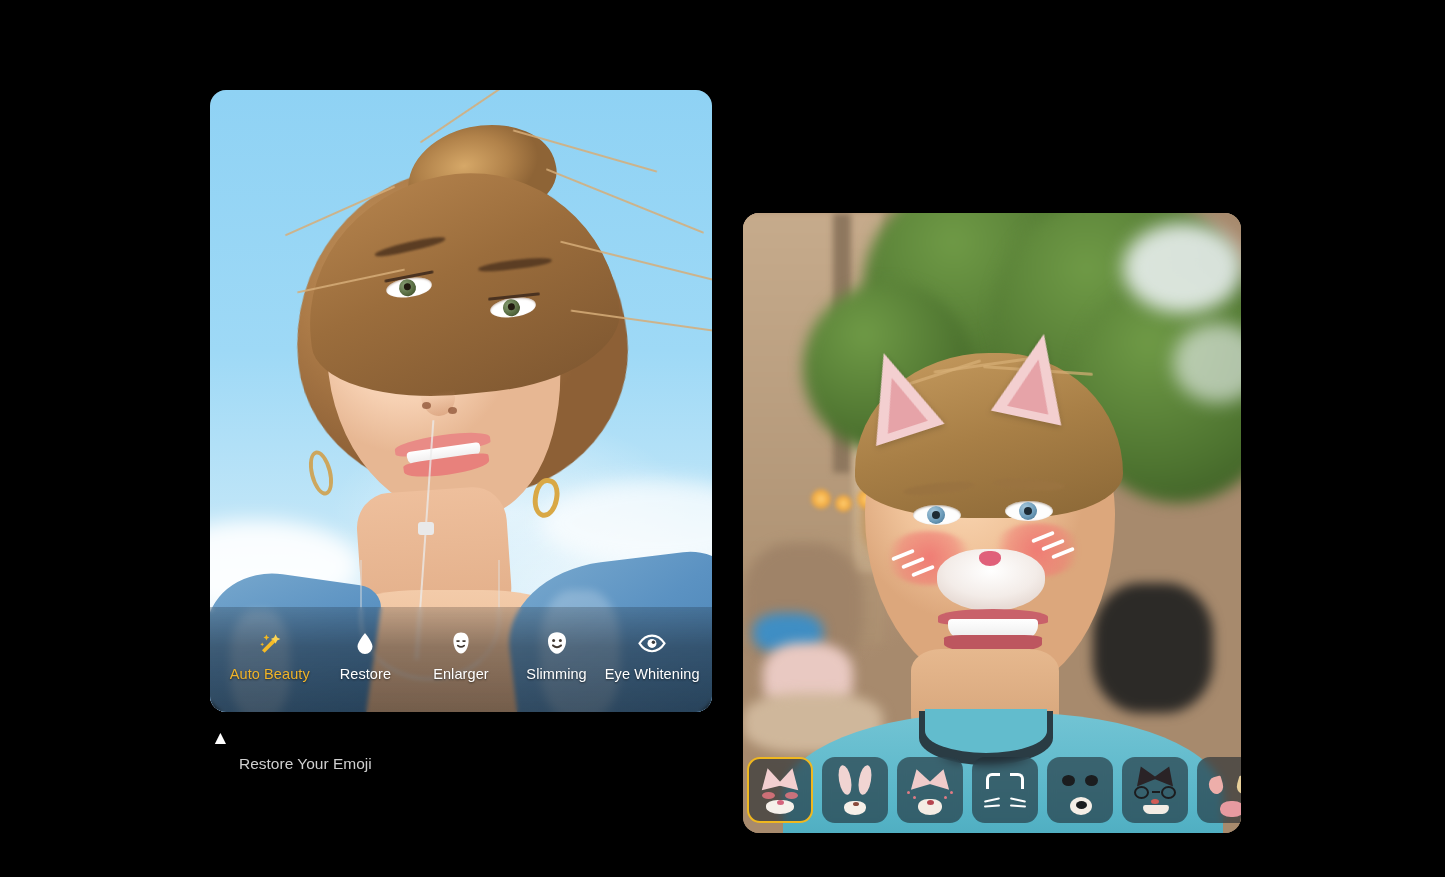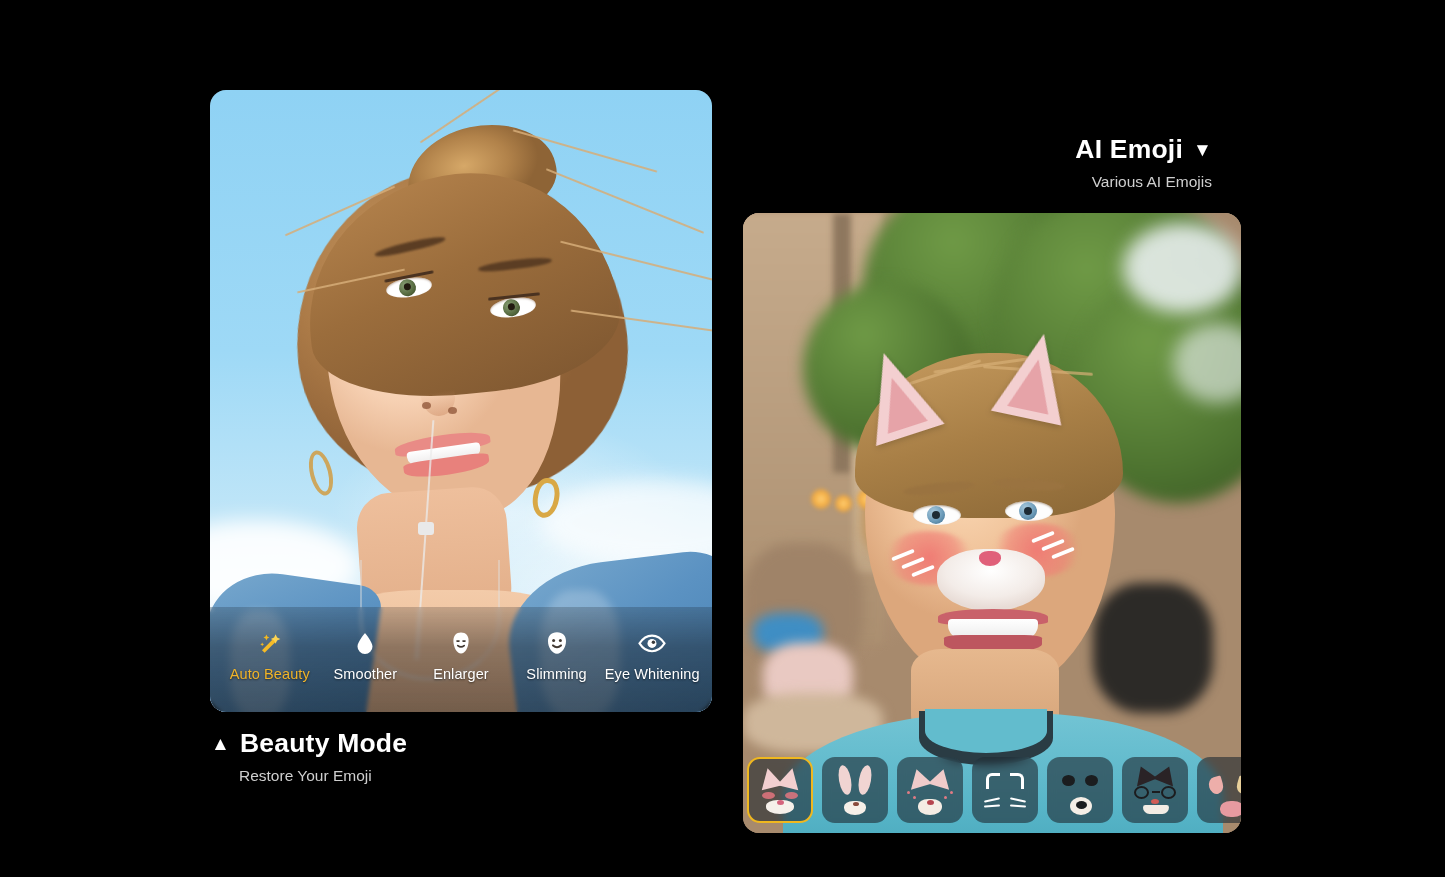--- a/index.html
+++ b/index.html
@@ -397,21 +397,21 @@
         </span>
         <span class="lbl">Auto Beauty</span>
       </div>
 
       <div class="bi">
         <span class="glyph">
           <svg width="26" height="26" viewBox="0 0 26 26">
             <path d="M13 3 C13 3 5.5 12 5.5 16.4 A7.5 7.5 0 0 0 20.5 16.4 C20.5 12 13 3 13 3 Z" fill="#ffffff"></path>
           </svg>
         </span>
-        <span class="lbl">Smoother</span>
+        <span class="lbl">Restore</span>
       </div>
 
       <div class="bi">
         <span class="glyph">
           <svg width="26" height="26" viewBox="0 0 26 26">
             <path d="M13 2.5c5 0 7.6 3.2 7.6 8.4 0 6.2-3.6 12.6-7.6 12.6S5.4 17.1 5.4 10.9C5.4 5.7 8 2.5 13 2.5Z" fill="#fff"></path>
             <rect x="8.2" y="10.2" width="3.6" height="1.7" rx=".8" fill="#433a33"></rect>
             <rect x="14.2" y="10.2" width="3.6" height="1.7" rx=".8" fill="#433a33"></rect>
             <path d="M9.8 15.6q3.2 2.6 6.4 0" stroke="#433a33" stroke-width="1.7" fill="none" stroke-linecap="round"></path>
           </svg>
@@ -441,21 +441,20 @@
         </span>
         <span class="lbl">Eye Whitening</span>
       </div>
 
     </div>
   </div>
 
   <div class="caption" id="beauty-caption">
     <div class="cap-title">
       <span class="tri">▲</span>
-      <span>Beauty Mode</span>
     </div>
     <div class="cap-sub">Restore Your Emoji</div>
   </div>
 
   <div class="card" id="emoji-card">
 
     <div class="street"></div>
     <div class="bldg" style="left:-10px;top:0;width:150px;height:430px;"></div>
     <div class="bldg" style="left:90px;top:0;width:18px;height:260px;background:#8e775e;"></div>
     <div class="bldg" style="left:110px;top:200px;width:230px;height:160px;background:linear-gradient(#d8c1a0,#bfa483);"></div>
@@ -593,21 +592,14 @@
         <span>
           <i style="position:absolute;left:10px;top:18px;width:14px;height:17px;background:#edaeaa;border-radius:50% 10% 50% 50%;transform:rotate(-16deg);"></i>
           <i style="position:absolute;right:10px;top:18px;width:14px;height:17px;background:#e8cf9a;border-radius:10% 50% 50% 50%;transform:rotate(16deg);"></i>
           <i style="position:absolute;left:21px;top:42px;width:24px;height:16px;background:#e79aa0;border-radius:45%;"></i>
         </span>
       </div>
 
     </div>
   </div>
 
-  <div class="caption" id="emoji-caption">
-    <div class="cap-title">
-      <span>AI Emoji</span>
-      <span class="tri">▼</span>
-    </div>
-    <div class="cap-sub">Various AI Emojis</div>
-  </div>
 
 </div>
 
 </body></html>

